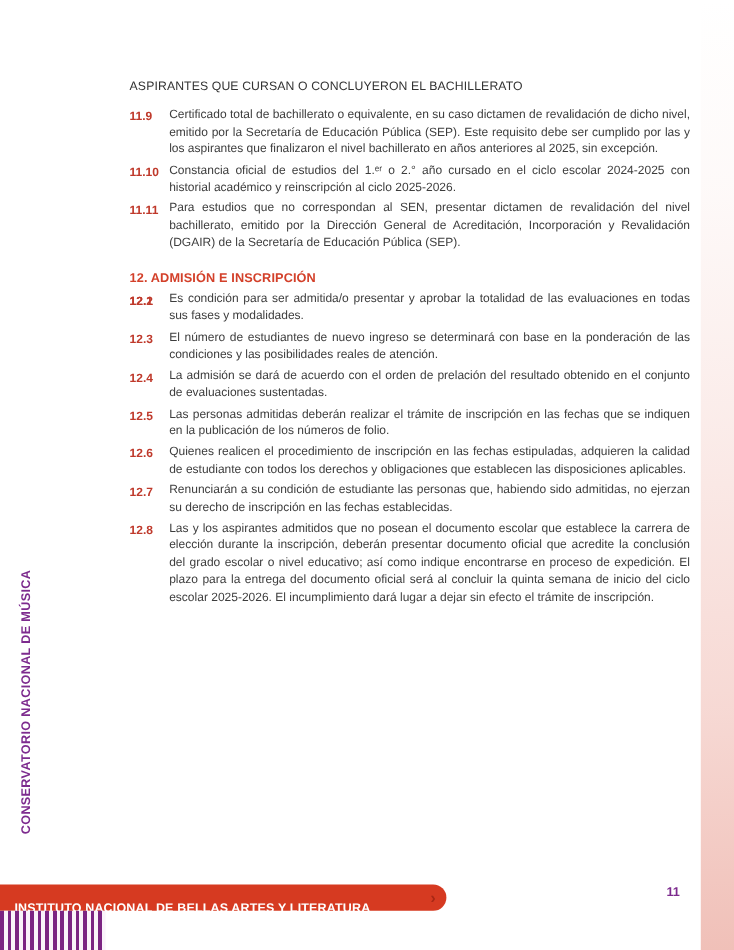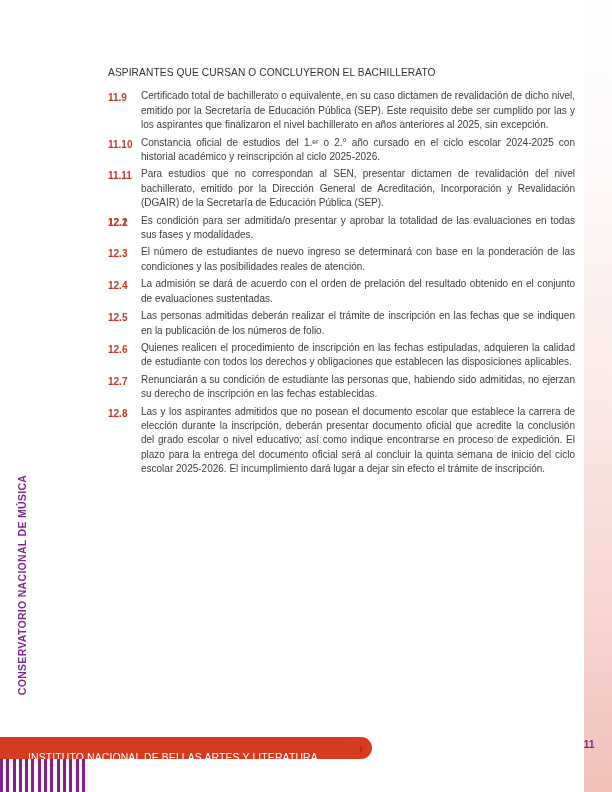--- a/index.html
+++ b/index.html
@@ -54,30 +54,30 @@
     letter-spacing:0.1px;
   }
 
   
   .banner {
     position:absolute; left:0; top:737px; width:372px; height:22px;
     background:#d63a21; border-radius:0 11px 11px 0;
     display:flex; align-items:center;
   }
   .banner-label {
-    color:#ffffff; font-weight:400; font-size:10.4px; padding-left:28px;
+    color:#ffffff; font-weight:700; font-size:10.4px; padding-left:12px;
     letter-spacing:0.15px; white-space:nowrap;margin-top:18px;
   }
   .banner-chevron {
     position:absolute; right:9px; top:50%; transform:translateY(-50%);
     color:#a82815; font-weight:700; font-size:13px; line-height:1;
   }
   .page-number {
     position:absolute; left:550px; top:738px; width:22px; text-align:center;
-    color:#7d2b8e; font-weight:700; font-size:10.6px;margin-left:28px;
+    color:#7d2b8e; font-weight:700; font-size:10.6px;
   }
   .stripes {
     position:absolute; left:0; top:759px; width:88px; height:33px;
     background:repeating-linear-gradient(90deg,
       #7b2482 0px, #7b2482 3px,
       #faf3fa 3px, #faf3fa 6.3px);
   }
 </style>
 </head>
 <body>
@@ -101,20 +101,21 @@
       <span class="num">11.10</span>
       <span>Constancia oficial de estudios del 1.ᵉʳ o 2.° año cursado en el ciclo escolar 2024-2025 con historial académico y reinscripción al ciclo 2025-2026.</span>
     </div>
 
     <div class="item">
       <span class="num">11.11</span>
       <span>Para estudios que no correspondan al SEN, presentar dictamen de revalidación del nivel bachillerato, emitido por la Dirección General de Acreditación, Incorporación y Revalidación (DGAIR) de la Secretaría de Educación Pública (SEP).</span>
     </div>
 
 
+    <p class="section-heading">12. ADMISIÓN E INSCRIPCIÓN</p>
 
     <div class="item">
       <span class="num">12.1</span>
     </div>
 
     <div class="item">
       <span class="num">12.2</span>
       <span>Es condición para ser admitida/o presentar y aprobar la totalidad de las evaluaciones en todas sus fases y modalidades.</span>
     </div>
 

